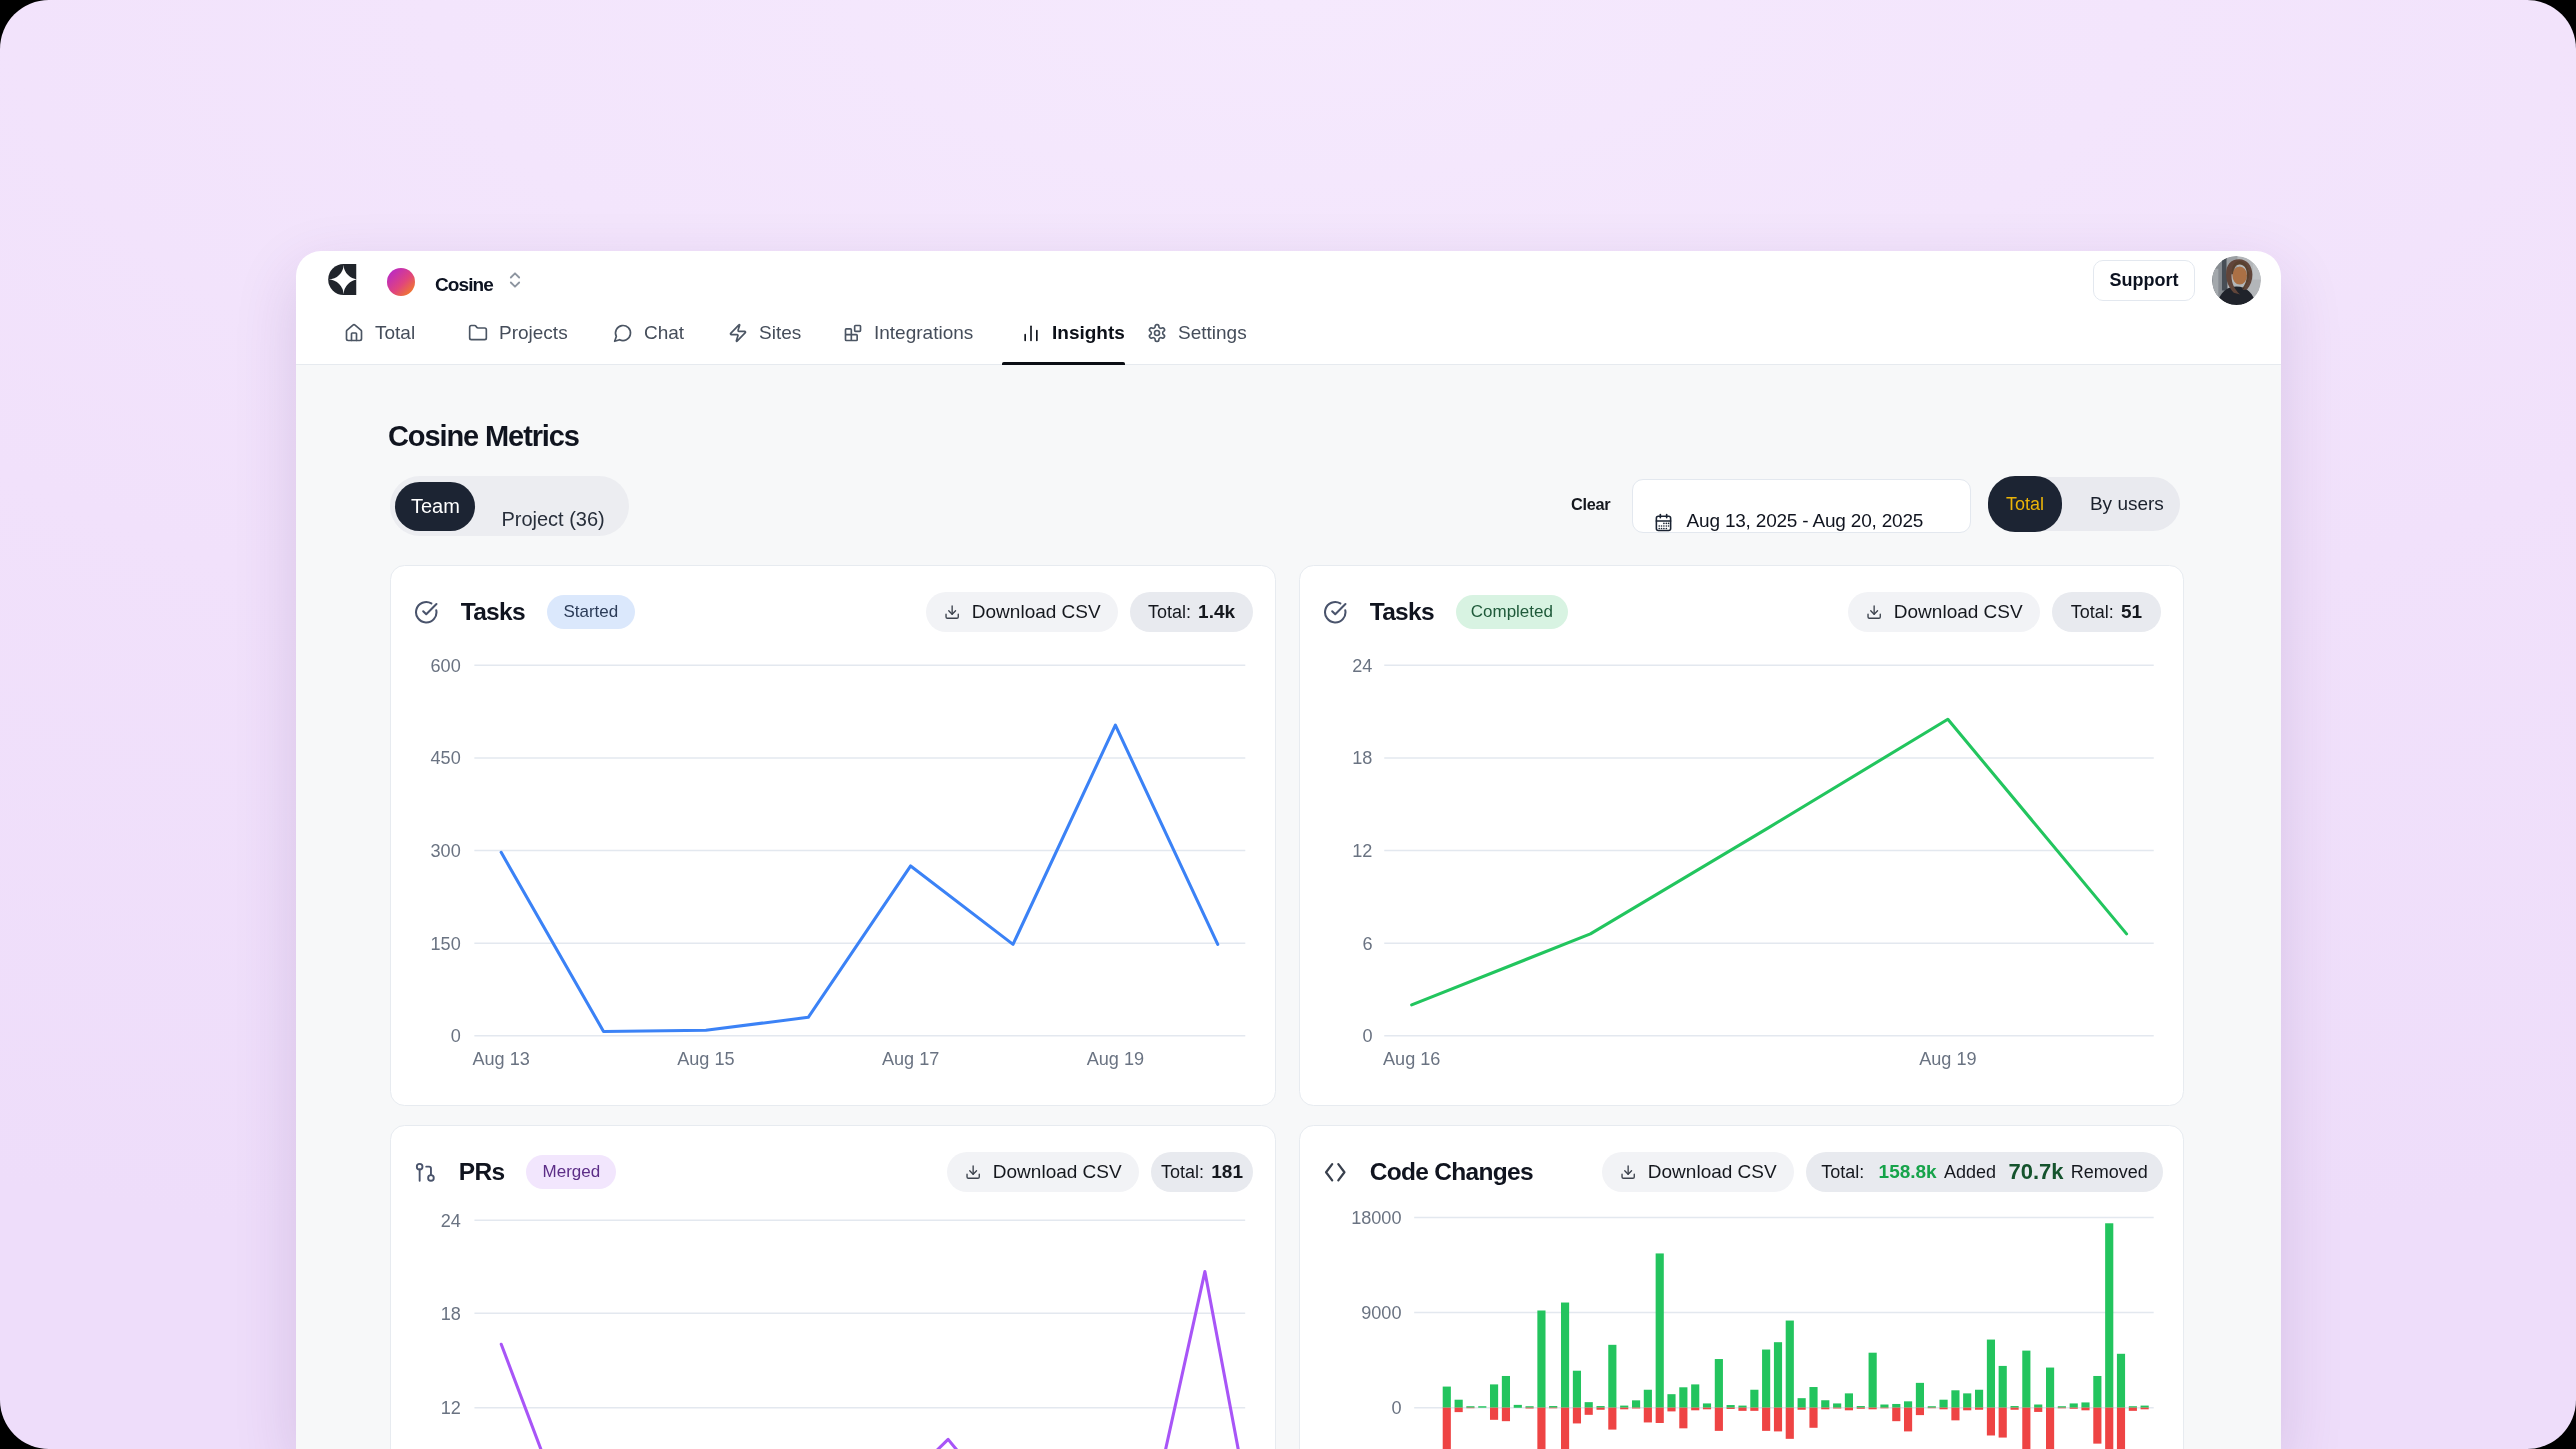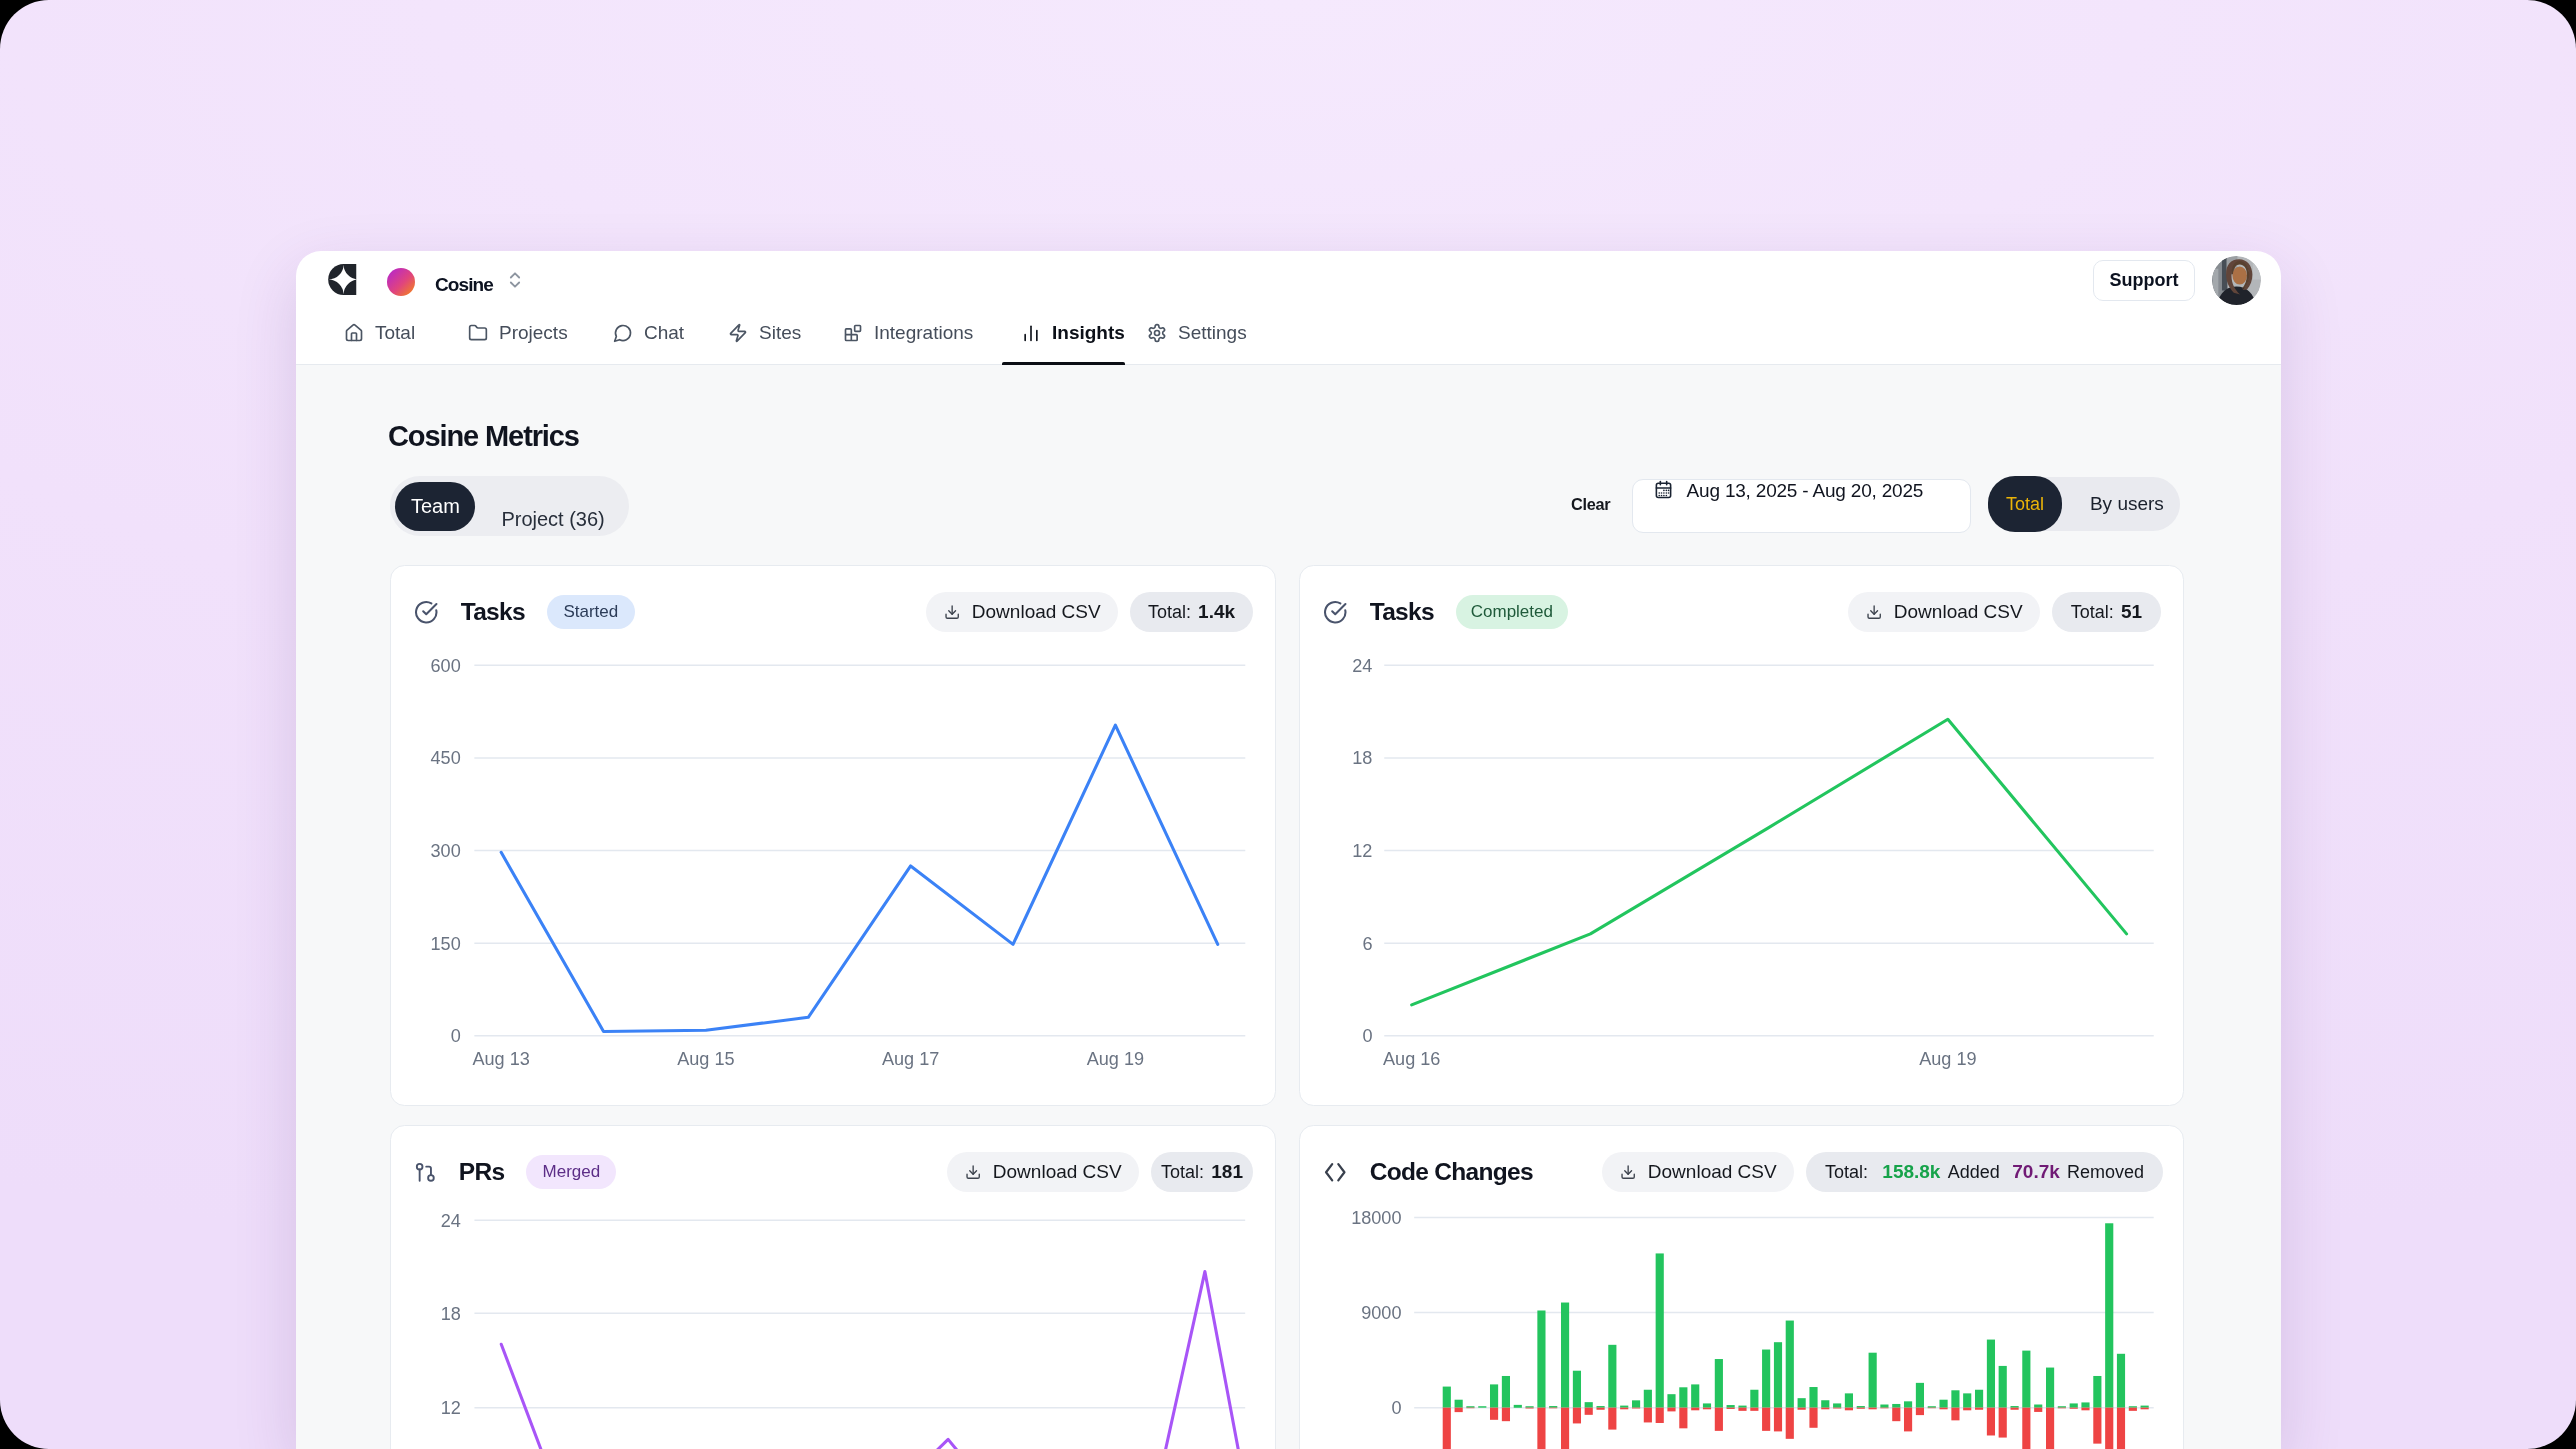--- a/index.html
+++ b/index.html
@@ -97,21 +97,21 @@
   <div class="content"></div>
   <div>
     <div style="position:absolute;left:92px;top:169px;font-size:29px;font-weight:bold;color:#10141f;letter-spacing:-1.1px">Cosine Metrics</div>
 
     <div style="position:absolute;left:94px;top:225px;height:60px;border-radius:30px;background:#ecedf1;display:flex;align-items:flex-end;padding:5.4px">
       <div style="height:49px;width:80px;justify-content:center;border-radius:24.5px;background:#1c2433;color:#fff;display:flex;align-items:center;font-size:20px">Team</div>
       <div style="padding:0 19px 0 26px;color:#272e3a;font-size:20px">Project (36)</div>
     </div>
 
     <div style="position:absolute;left:1275px;top:244px;font-size:16.3px;font-weight:bold;color:#15181e;letter-spacing:-0.3px">Clear</div>
-    <div style="position:absolute;left:1336px;top:228px;width:339px;height:54px;background:#fff;border:1.4px solid #e3e8ef;border-radius:11px;display:flex;align-items:flex-start;padding:0 21px;gap:13.6px">
+    <div style="position:absolute;left:1336px;top:228px;width:339px;height:54px;background:#fff;border:1.4px solid #e3e8ef;border-radius:11px;display:flex;align-items:flex-end;padding:0 21px;gap:13.6px">
       <svg width="19" height="19" viewBox="0 0 24 24" fill="none" stroke="#1a2332" stroke-width="2" stroke-linecap="round" stroke-linejoin="round">
           <rect x="3" y="4" width="18" height="18" rx="2.5"></rect>
           <line x1="16" y1="2" x2="16" y2="6"></line>
           <line x1="8" y1="2" x2="8" y2="6"></line>
           <line x1="3" y1="10" x2="21" y2="10"></line>
           <g fill="#1a2332" stroke="none">
             <circle cx="12.5" cy="13.2" r="1.05"></circle>
             <circle cx="15.6" cy="13.2" r="1.05"></circle>
             <circle cx="18.4" cy="13.2" r="1.05"></circle>
             <circle cx="6.6" cy="16.4" r="1.05"></circle>
@@ -274,21 +274,21 @@
               <path d="M21 15v4a2 2 0 0 1-2 2H5a2 2 0 0 1-2-2v-4"></path>
               <path d="m7 10 5 5 5-5"></path>
             </svg>
             <span>Download CSV</span>
           </div>
         <div style="width:11.8px"></div>
         <div style="display:flex;align-items:center;height:40px;width:357px;justify-content:center;border-radius:20px;background:#e8eaef;color:#15181e;font-size:18px;gap:7.2px">
             <span>Total:</span>
             <b style="color:#16a34a;font-size:19px;margin-left:7.2px">158.8k</b>
             <span>Added</span>
-            <b style="color:#701a75;font-size:19px;margin-left:5.4px">70.7k</b>
+            <b style="color:#14532d;font-size:22px;margin-left:5.4px">70.7k</b>
             <span>Removed</span>
           </div>
       </div>
       <div style="position:absolute;left:0;top:0;width:885px;height:634px">
           <svg width="885" height="634" viewBox="0 0 977 700" style="position:absolute;left:0;top:0;overflow:hidden">
             <line x1="126" y1="101" x2="942.5" y2="101" stroke="#e3e8ef" stroke-width="1.6"></line>
             <text x="112" y="108" text-anchor="end" font-size="20" fill="#6a7382" font-family="Liberation Sans, sans-serif">18000</text>
             <line x1="126" y1="206" x2="942.5" y2="206" stroke="#e3e8ef" stroke-width="1.6"></line>
             <text x="112" y="213" text-anchor="end" font-size="20" fill="#6a7382" font-family="Liberation Sans, sans-serif">9000</text>
             <line x1="126" y1="311" x2="942.5" y2="311" stroke="#e3e8ef" stroke-width="1.6"></line>

